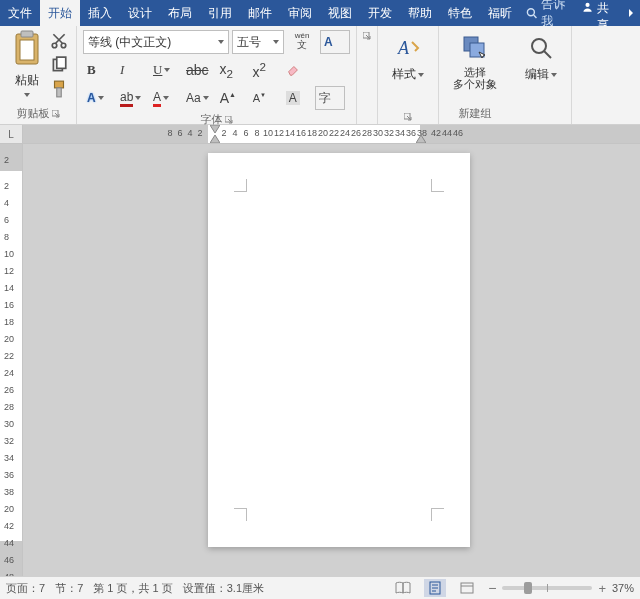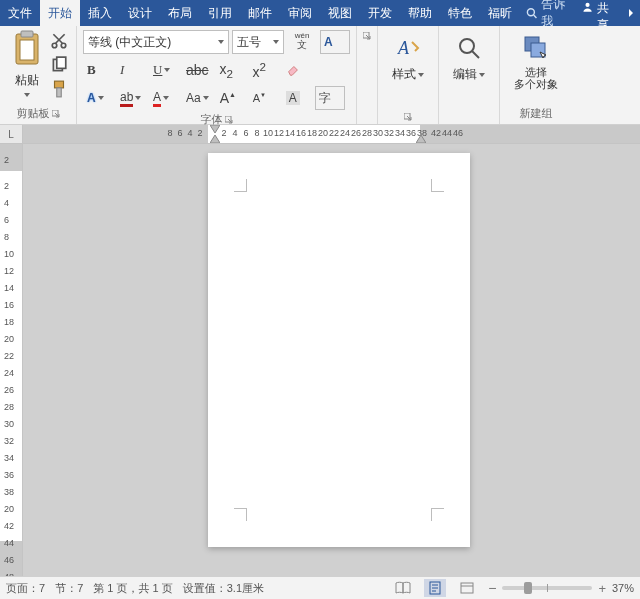--- a/index.html
+++ b/index.html
@@ -274,57 +274,57 @@
       </div>
     </div>
     <div class="label">
       <svg viewBox="0 0 8 8" fill="none" stroke="#888">
             <rect x="0" y="0" width="6" height="6"></rect>
             <path d="M3 3l4 4M7 4v3h-3"></path>
           </svg>
     </div>
   </div>
 
-  <div class="group">
-    <div class="body">
-      <div class="vbtn">
-        <div class="icon">
-          <svg viewBox="0 0 28 28" fill="none" stroke="#555" stroke-width="2">
-                <circle cx="12" cy="12" r="7"></circle>
-                <line x1="17" y1="17" x2="24" y2="24"></line>
-              </svg>
-        </div>
-        <div class="txt">
-              <span>编辑</span>
-              <span class="caret"></span>
-            </div>
-      </div>
-    </div>
-    <div class="label">&nbsp;</div>
-  </div>
-
   <div class="group" style="border-right:none">
     <div class="body">
       <div class="vbtn">
         <div class="icon">
           <svg viewBox="0 0 28 28">
                 <rect x="3" y="3" width="14" height="14" fill="#6a8abf" stroke="#3a5a8f"></rect>
                 <rect x="9" y="9" width="14" height="14" fill="#8aaadf" stroke="#3a5a8f"></rect>
                 <path d="M18 18l6 3-2 1-1 2-3-6z" fill="#fff" stroke="#333"></path>
               </svg>
         </div>
         <div class="txt2">
           <div>选择</div>
           <div>多个对象</div>
         </div>
       </div>
     </div>
     <div class="label">
           <span>新建组</span>
         </div>
+  </div>
+
+  <div class="group">
+    <div class="body">
+      <div class="vbtn">
+        <div class="icon">
+          <svg viewBox="0 0 28 28" fill="none" stroke="#555" stroke-width="2">
+                <circle cx="12" cy="12" r="7"></circle>
+                <line x1="17" y1="17" x2="24" y2="24"></line>
+              </svg>
+        </div>
+        <div class="txt">
+              <span>编辑</span>
+              <span class="caret"></span>
+            </div>
+      </div>
+    </div>
+    <div class="label">&nbsp;</div>
   </div>
 
 </div>
 
 <div class="docwrap">
   <div class="corner">L</div>
 
   <div class="hruler">
     <div class="seg out" style="left:0;width:186px"></div>
     <div class="seg in" style="left:186px;width:212px"></div>

